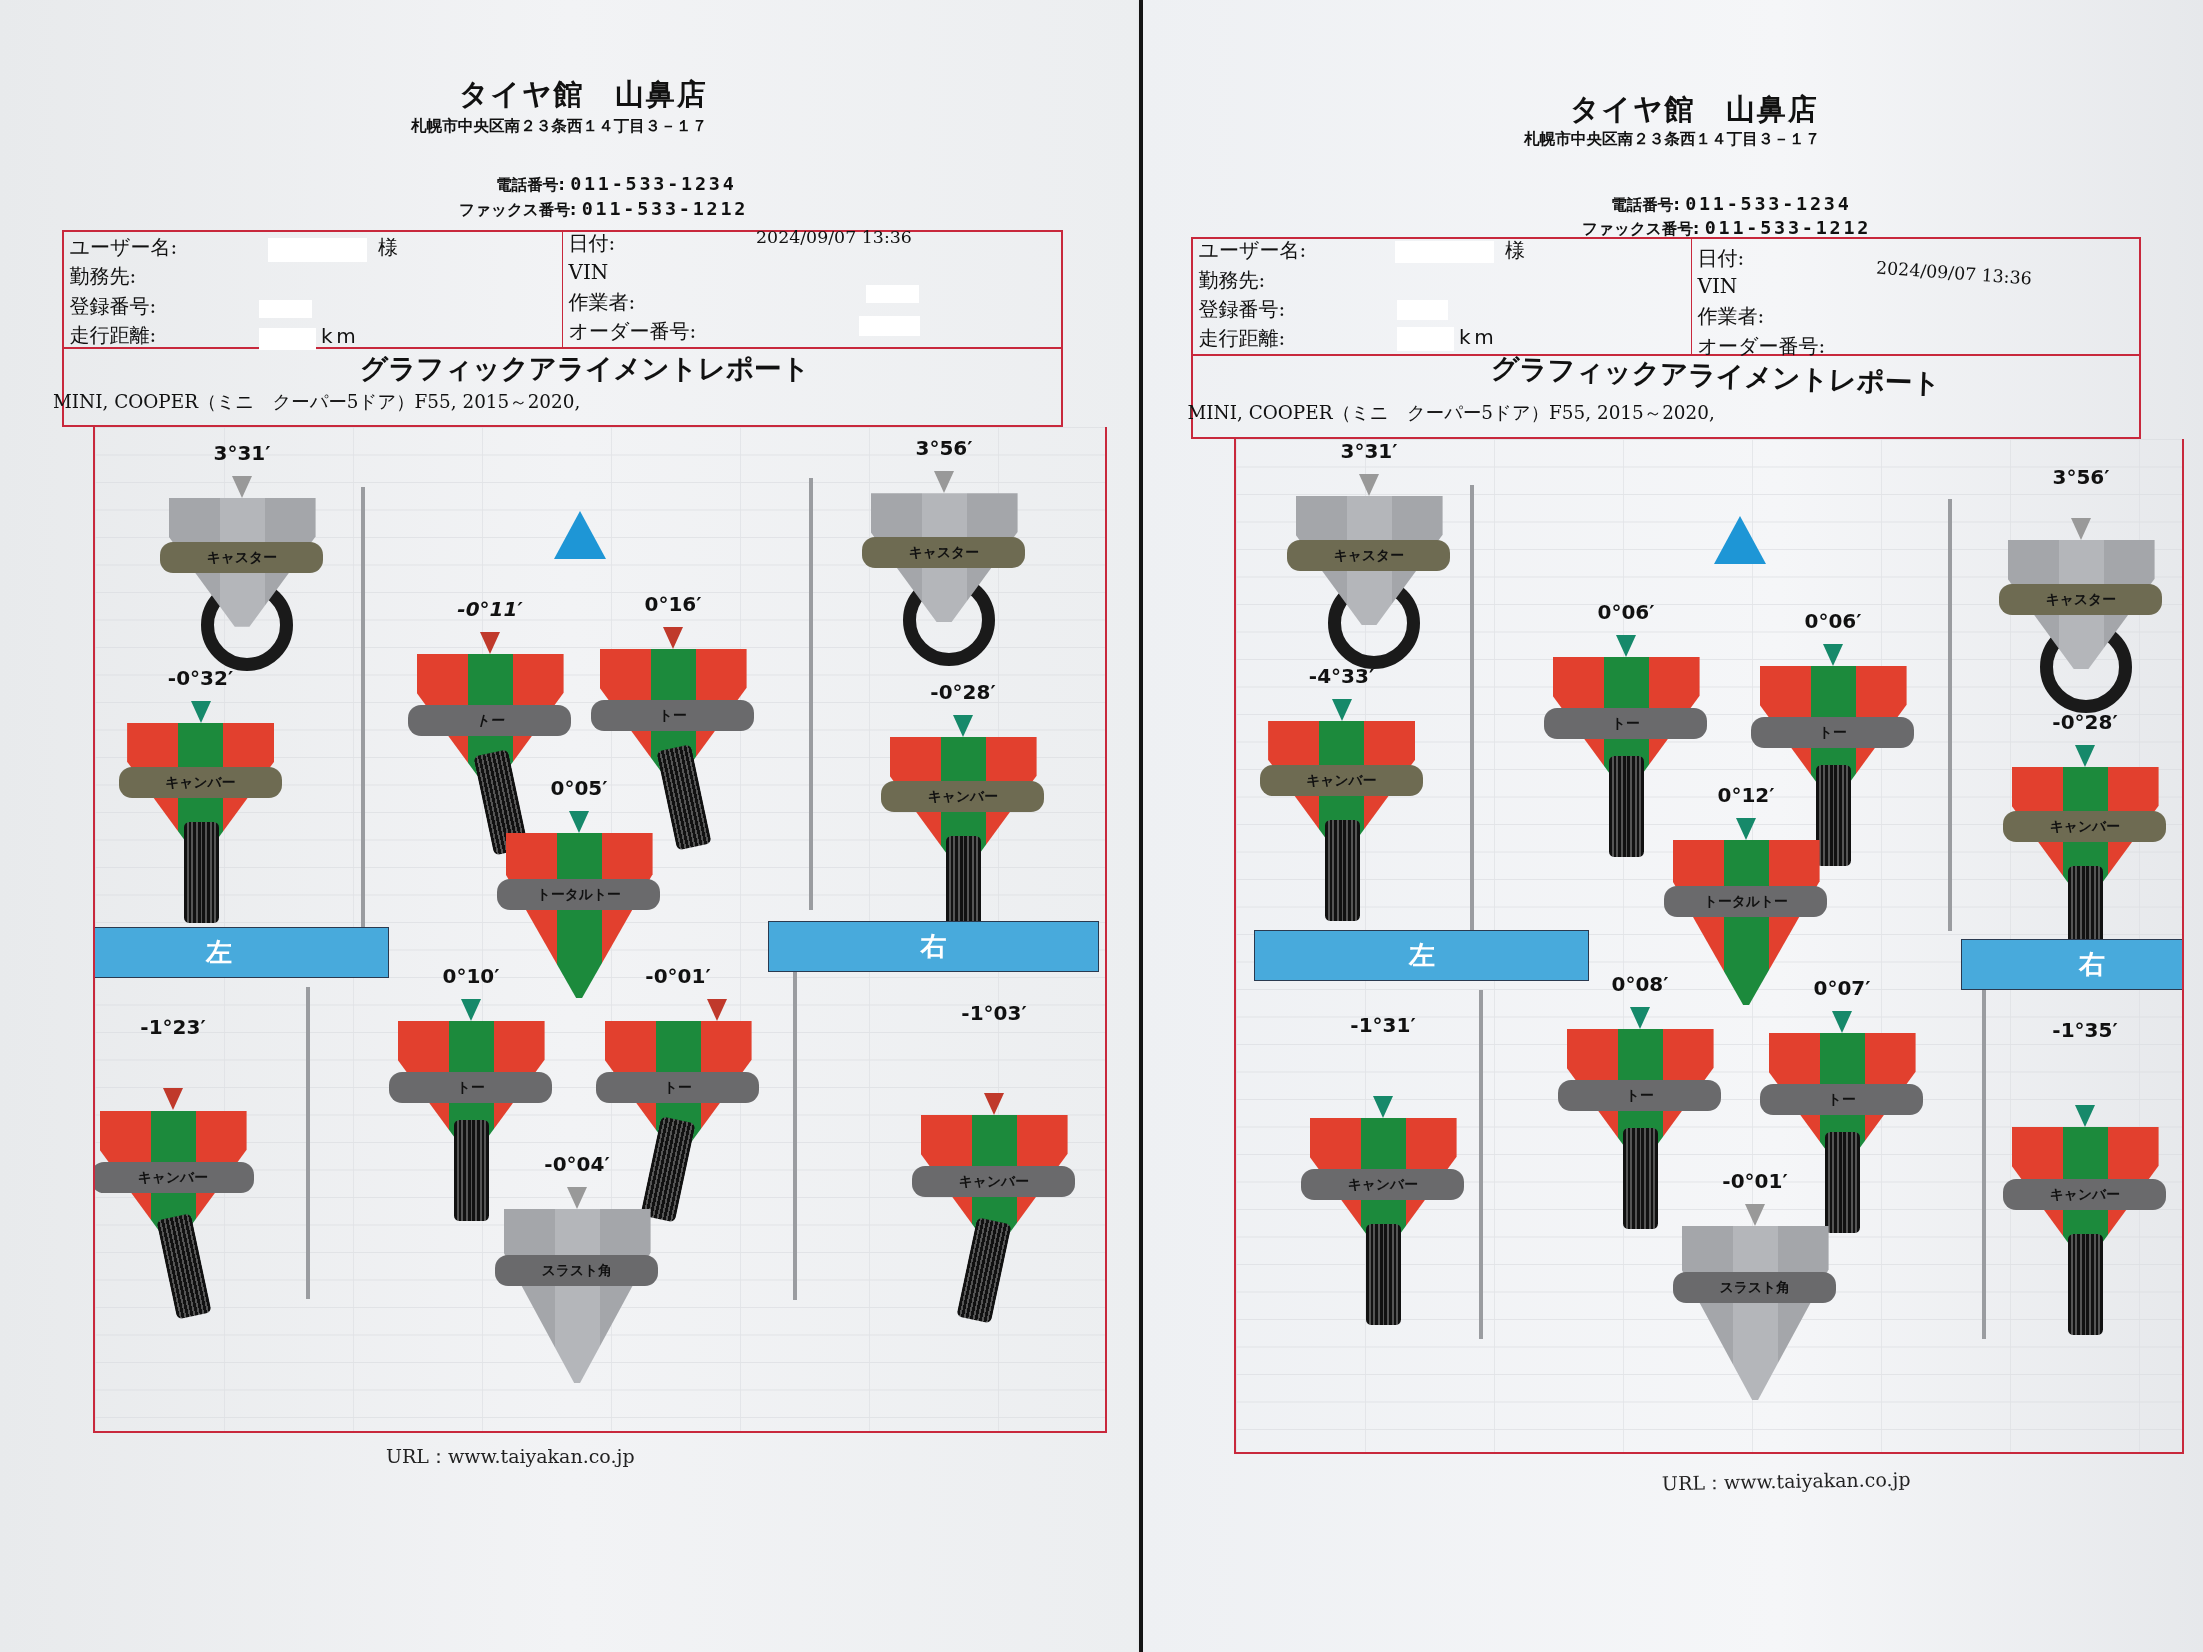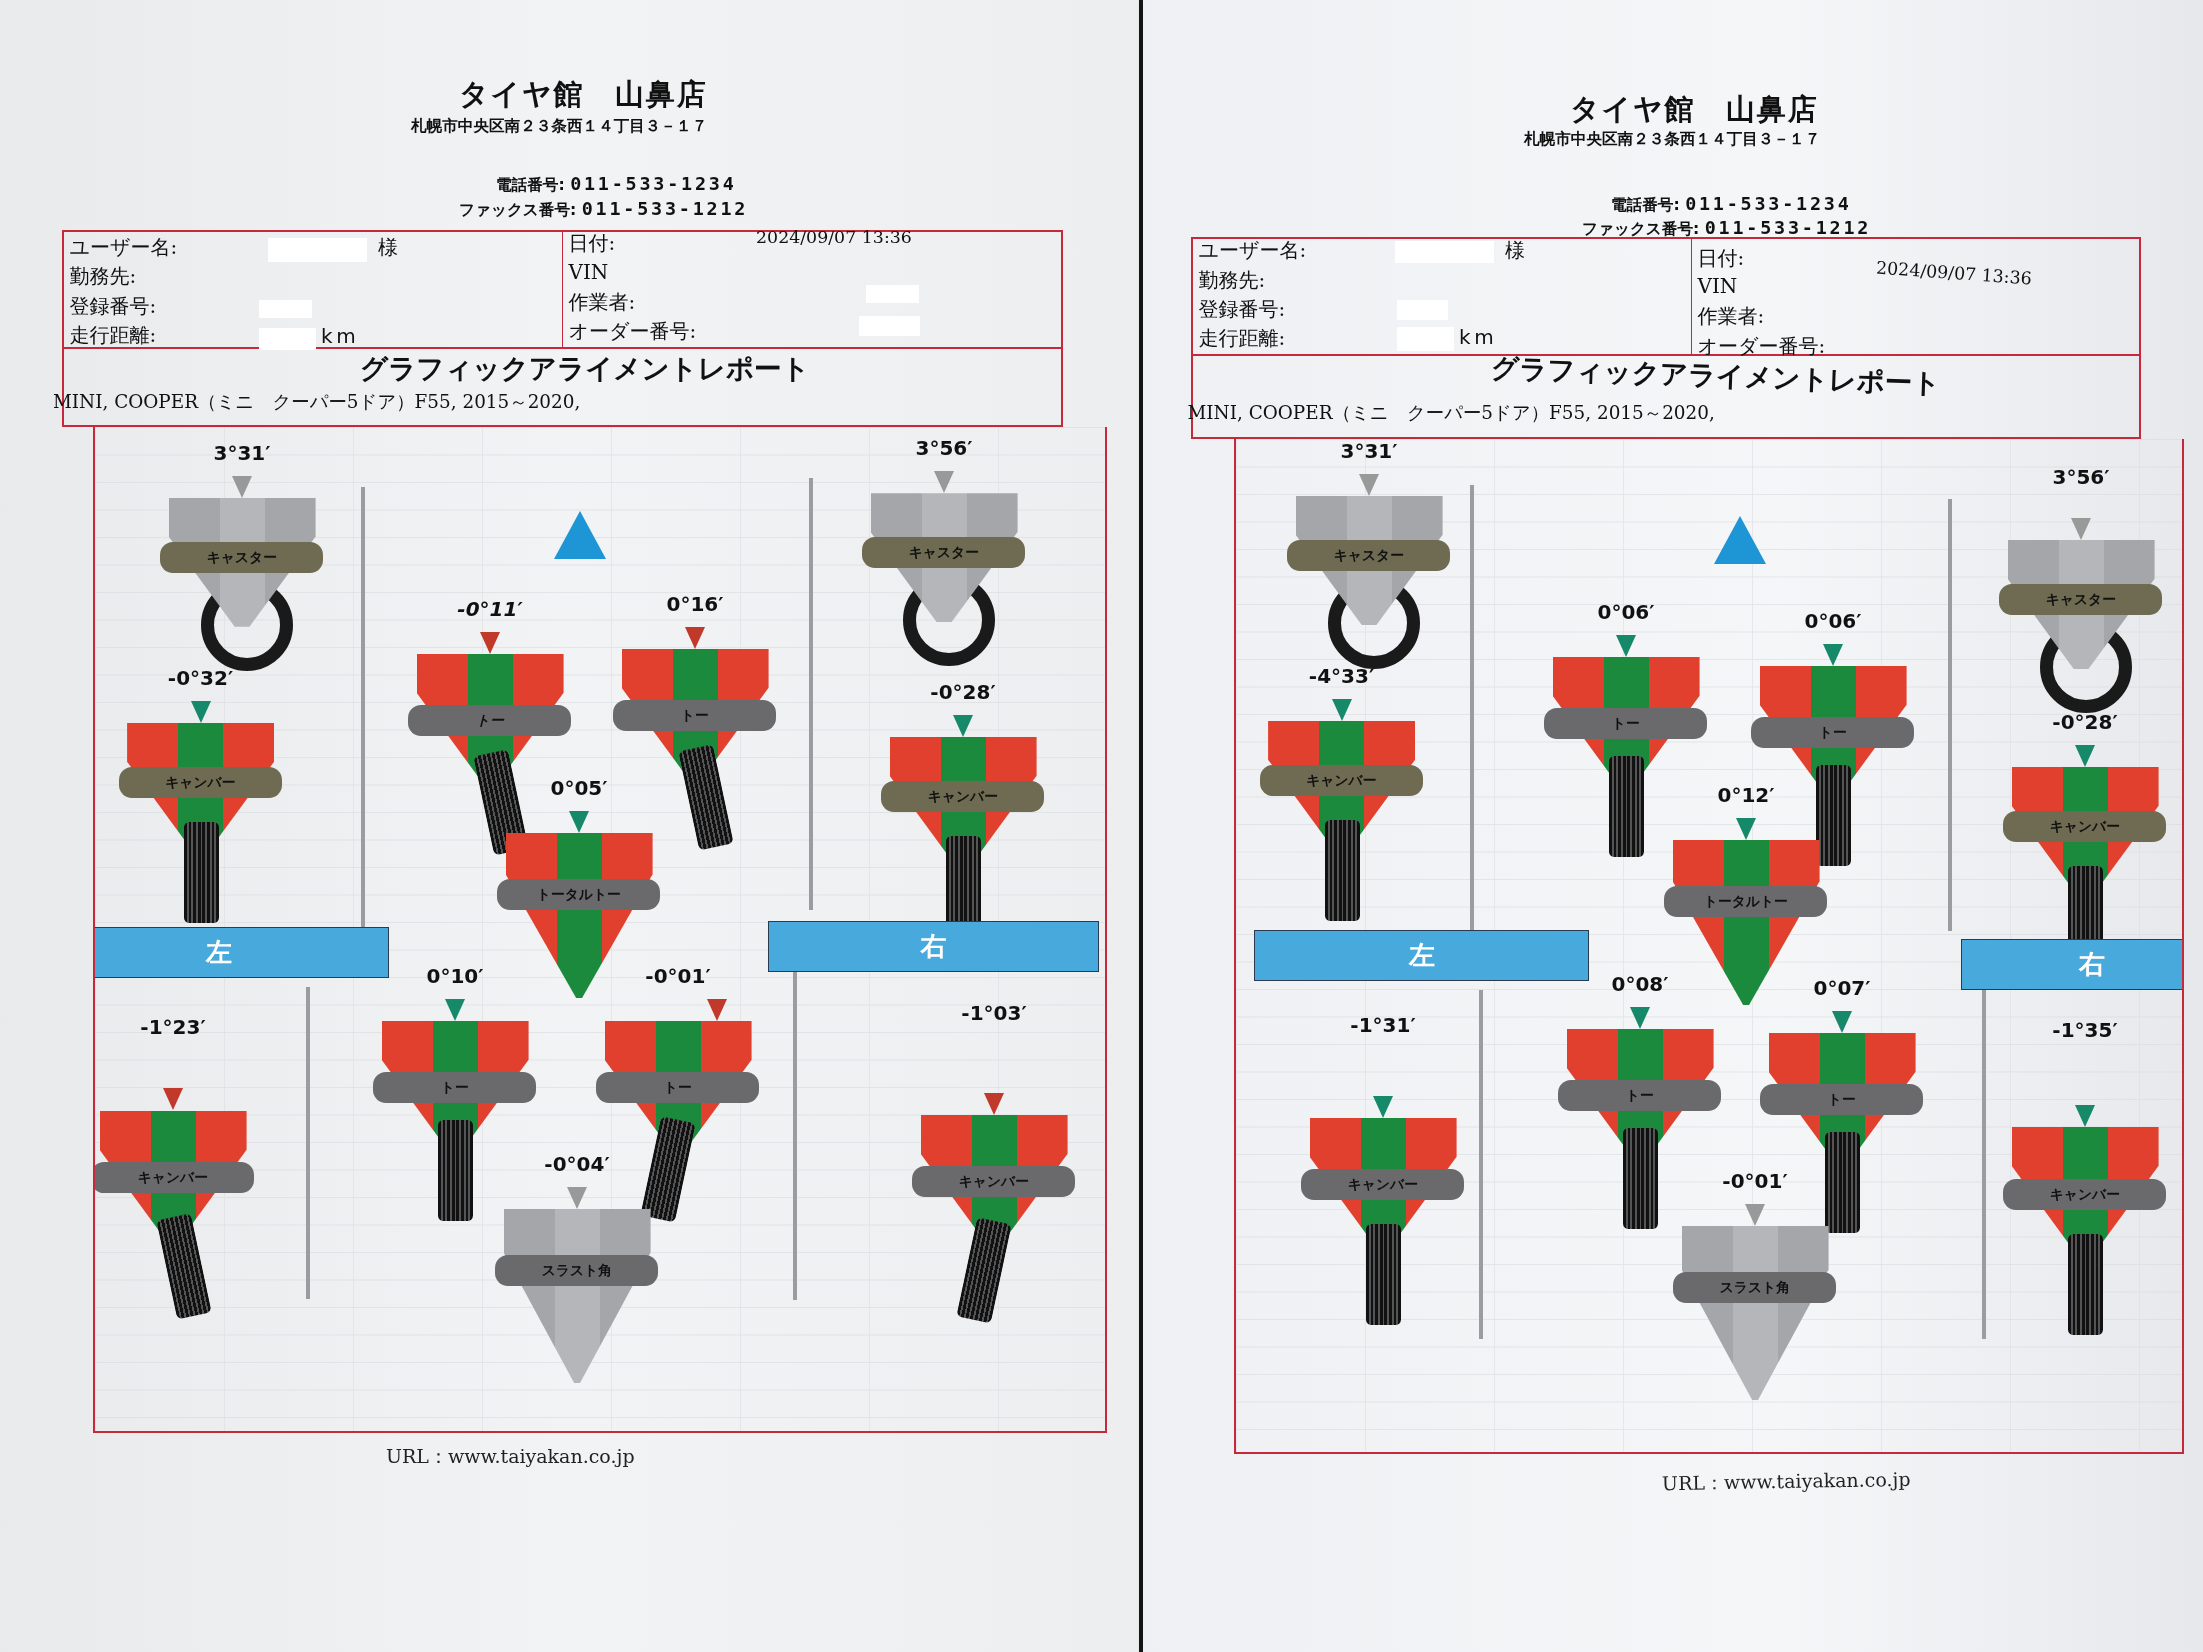--- a/index.html
+++ b/index.html
@@ -125,21 +125,21 @@
       <div class="band olive" style="top:101px;">キャンバー</div>
     </div>
 
     <div class="gauge" style="left:317px;top:170px;font-style:italic;">
       <div class="val">-0°11′</div>
       <div class="pointer"></div>
       <div class="fan"></div>
       <div class="tire tilt-l"></div>
       <div class="band">トー</div>
     </div>
-    <div class="gauge" style="left:522px;top:165px;">
+    <div class="gauge" style="left:500px;top:165px;">
       <div class="val">0°16′</div>
       <div class="pointer"></div>
       <div class="fan"></div>
       <div class="tire tilt-l"></div>
       <div class="band">トー</div>
     </div>
     <div class="gauge" style="left:406px;top:349px;">
       <div class="val">0°05′</div>
       <div class="pointer green"></div>
       <div class="fan" style="height:165px;clip-path:polygon(0 0,100% 0,100% 25%,52% 100%,48% 100%,0 25%);"></div>
@@ -157,21 +157,21 @@
       <div class="band" style="top:147px;">キャンバー</div>
     </div>
     <div class="gauge" style="left:821px;top:574px;">
       <div class="val">-1°03′</div>
       <div class="pointer" style="top:92px;"></div>
       <div class="fan" style="top:114px;"></div>
       <div class="tire tilt-r" style="top:220px;"></div>
       <div class="band" style="top:165px;">キャンバー</div>
     </div>
 
-    <div class="gauge" style="left:282px;top:537px;">
+    <div class="gauge" style="left:298px;top:537px;">
       <div class="val">0°10′</div>
       <div class="pointer green"></div>
       <div class="fan"></div>
       <div class="tire"></div>
       <div class="band">トー</div>
     </div>
     <div class="gauge" style="left:505px;top:537px;">
       <div class="val">-0°01′</div>
       <div class="pointer" style="left:75%;"></div>
       <div class="fan"></div>

